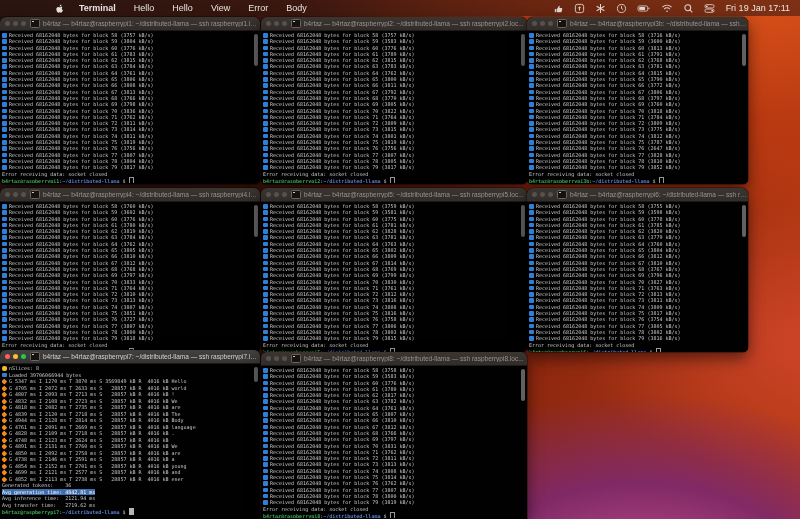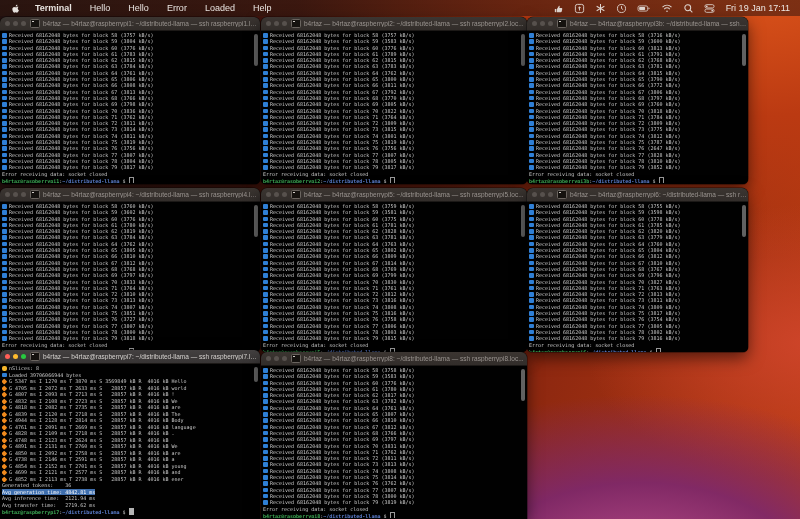--- a/index.html
+++ b/index.html
@@ -12,21 +12,21 @@
       radial-gradient(80% 80% at 94% -8%, #e2591c 0%, #bb3a12 38%, rgba(110,28,10,0) 72%),
       linear-gradient(103deg, #241110 0%, #4e170d 38%, #8e2810 68%, #b63a12 100%);
   }
   
   .menubar{
     position:absolute;left:0;top:0;width:800px;height:16px;
     background:linear-gradient(90deg, rgba(44,22,16,.72), rgba(70,28,16,.62));
     display:flex;align-items:center;justify-content:space-between;
     color:#ece7e3;font-size:9px;
   }
-  .mb-left{display:flex;align-items:center;gap:0;}
+  .mb-left{display:flex;align-items:center;gap:0;margin-left:44px;}
   .mb-item{padding:0 9px;white-space:nowrap;}
   .mb-item.app{font-weight:bold;}
   .apple{padding:0 6px 0 10px;display:flex;align-items:center;}
   .mb-right{display:flex;align-items:center;gap:0;}
   .st-ico{padding:0 5px;display:flex;align-items:center;opacity:.92;}
   .clock{padding:0 10px 0 6px;white-space:nowrap;font-size:9px;}
   
   .win{
     position:absolute;border-radius:6px 6px 5px 5px;overflow:hidden;
     box-shadow:0 6px 16px rgba(0,0,0,.55), 0 0 0 0.5px rgba(0,0,0,.6);
@@ -88,23 +88,23 @@
     <span class="apple">
       <svg width="10" height="11" viewBox="0 0 12 13" fill="#ece7e3">
         <path d="M8.4 3.5c-.6.7-1.5.6-1.5.6s-.2-.9.4-1.6c.6-.7 1.5-.6 1.5-.6s.2.9-.4 1.6z"></path>
         <path d="M8.8 4.6c-.9 0-1.4.5-2 .5s-1-.5-1.9-.5C3.8 4.6 2.8 5.7 2.8 7.3c0 2.1 1.6 4.2 2.5 4.2.5 0 .8-.4 1.5-.4s1 .4 1.5.4c.9 0 2.2-1.9 2.4-3-.9-.4-1.4-1.1-1.4-2 0-.8.4-1.4.9-1.7-.5-.6-1.1-.9-1.4-.2z"></path>
       </svg>
     </span>
     <span id="menu-items" style="display:flex">
         <span class="mb-item app">Terminal</span>
         <span class="mb-item">Hello</span>
         <span class="mb-item">Hello</span>
+        <span class="mb-item">View</span>
         <span class="mb-item">Error</span>
-        <span class="mb-item">Loaded</span>
-        <span class="mb-item">Help</span>
+        <span class="mb-item">Body</span>
       </span>
   </div>
   <div class="mb-right">
     <span class="st-ico">
       <svg width="11" height="11" viewBox="0 0 12 12" fill="none" stroke="#ece7e3" stroke-width="1">
         <path d="M2 6.5h1.6v3.5H2z" fill="#ece7e3" stroke="none"></path>
         <path d="M4.2 6.8l2-3.3c.5-.8 1.2-.4 1.1.4L7 5.5h2.2c.7 0 1 .4.9 1l-.6 2.8c-.1.6-.5.9-1.1.9H4.2z" fill="#ece7e3" stroke="none"></path>
       </svg>
     </span>
     <span class="st-ico">

